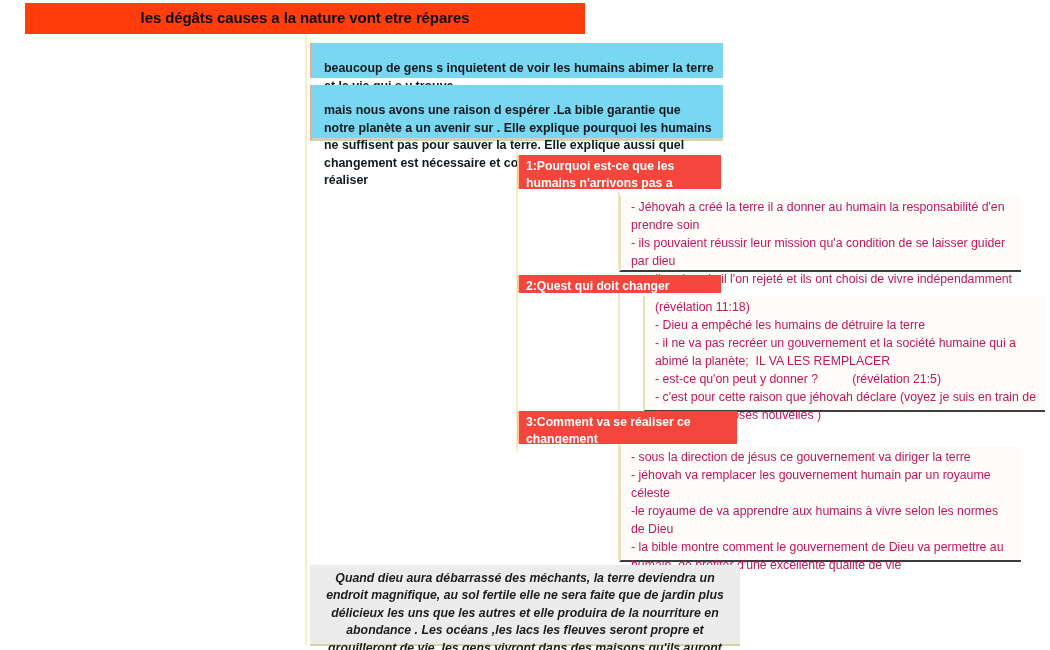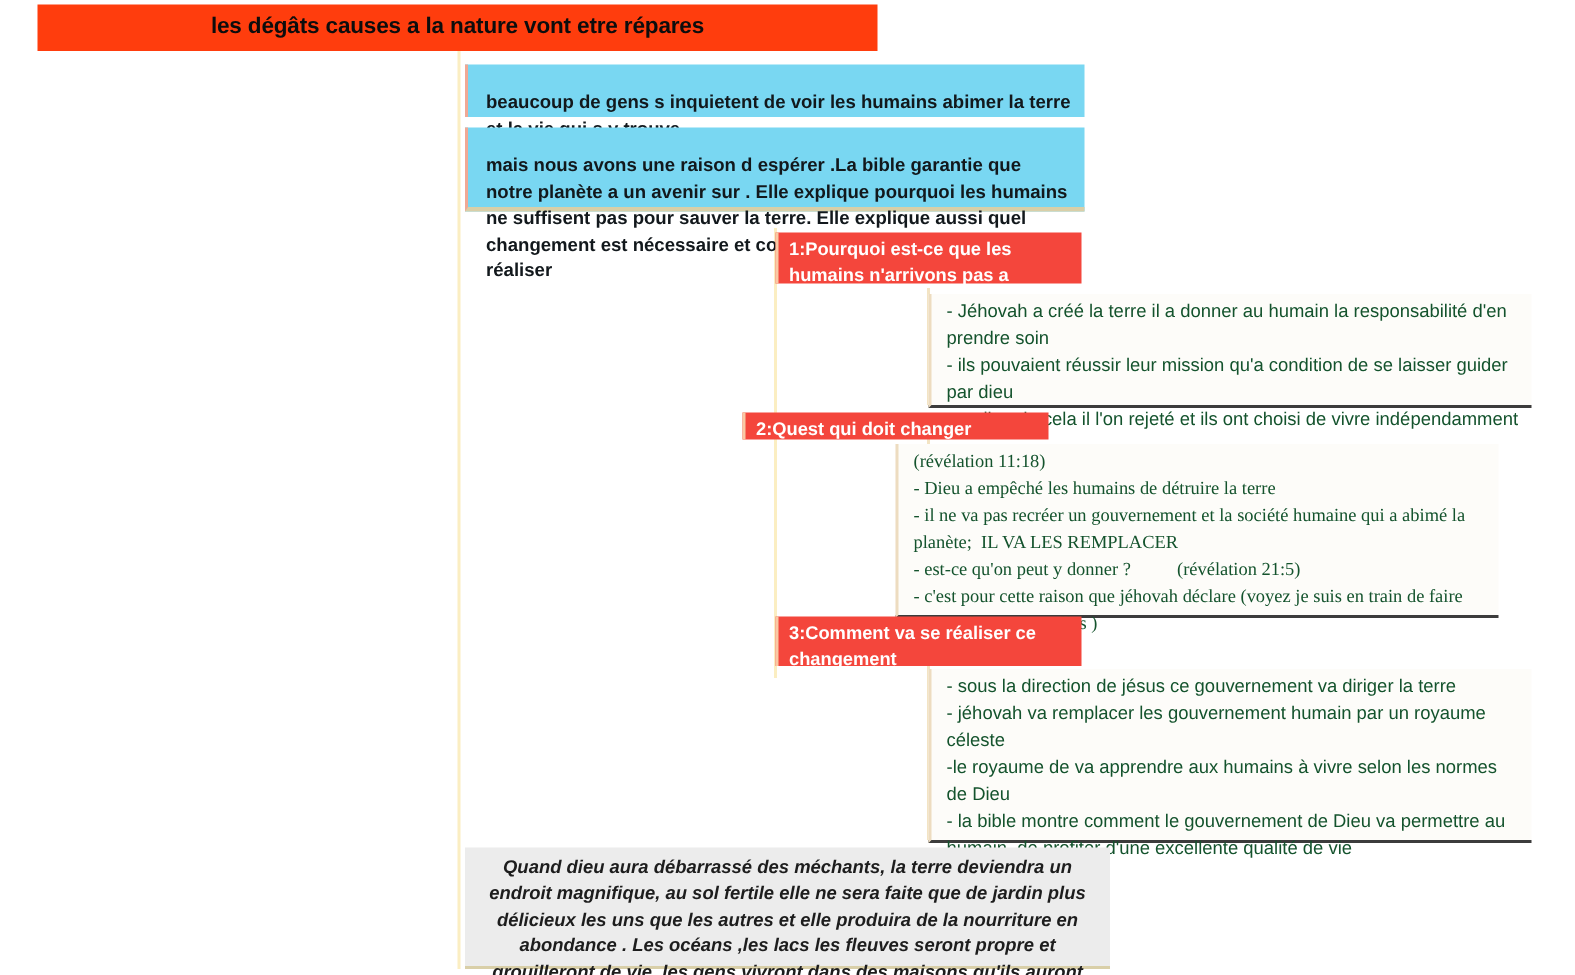--- a/index.html
+++ b/index.html
@@ -110,56 +110,55 @@
     line-height: 1.42;
     border-left: 2px solid #f9c9a4;
   }
   #section-header-1 {
     left: 517px;
     top: 155px;
     width: 204px;
     height: 34px;
   }
   #section-header-2 {
-    left: 495px;
+    left: 517px;
     top: 275px;
     width: 204px;
     height: 18px;
   }
   #section-header-3 {
     left: 517px;
     top: 411px;
-    width: 204px;
+    width: 220px;
     height: 33px;
   }
 
   
   .content-block {
     position: absolute;
     box-sizing: border-box;
     padding: 2px 6px 19px 10px;
     font-size: 12.3px;
-    color: #14532d;
+    color: #be185d;
     line-height: 1.47;
     background: #fdfcf9;
     border-left: 2px solid #eddcc0;
     border-bottom: 2px solid #3c3c3c;
   }
   #content-block-1 {
     left: 619px;
     top: 196px;
     width: 402px;
     height: 76px;
   }
   #content-block-2 {
-    left: 597px;
+    left: 643px;
     top: 296px;
     width: 402px;
     height: 116px;
-    font-family: Liberation Serif, serif;
   }
   #content-block-3 {
     left: 619px;
     top: 446px;
     width: 402px;
     height: 116px;
   }
   .content-block .line {
     display: block;
     white-space: pre-wrap;

